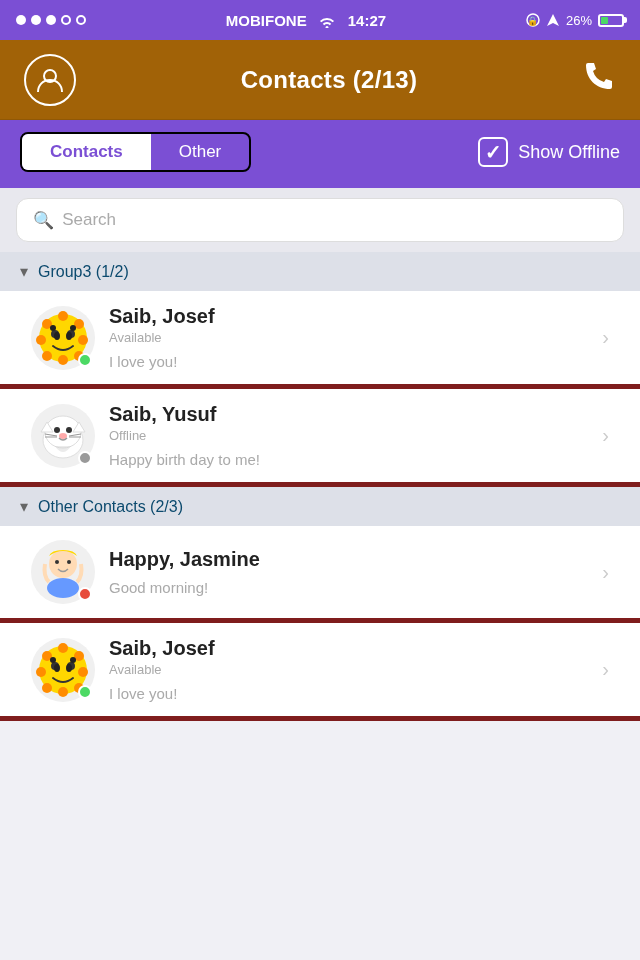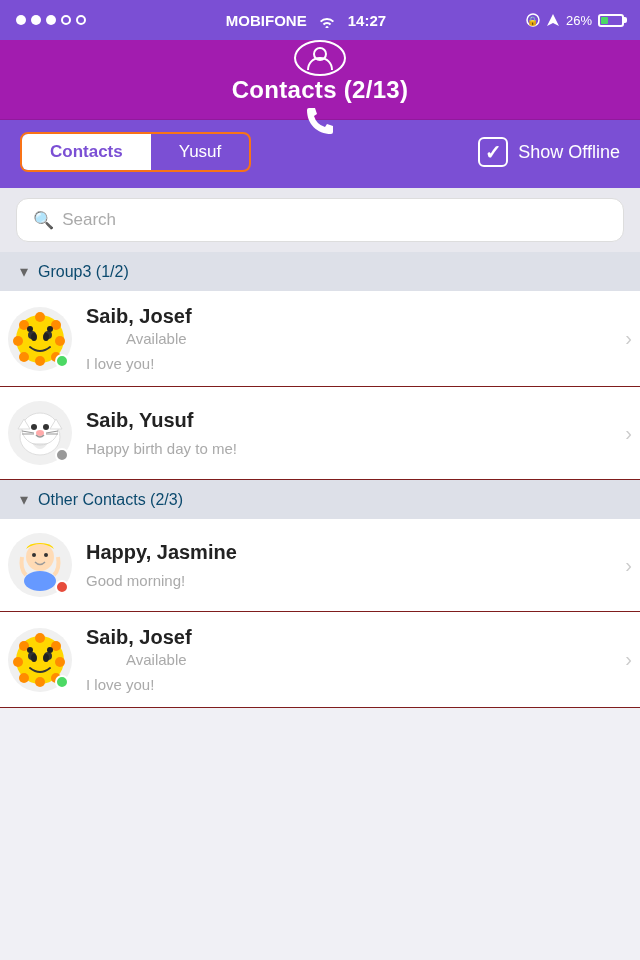--- a/index.html
+++ b/index.html
@@ -35,28 +35,27 @@
       width: 26px; height: 13px; border: 2px solid white; border-radius: 3px; position: relative; display: flex; align-items: center; padding: 1px;
     }
     .battery-body::after {
       content: ''; position: absolute; right: -5px; top: 50%; transform: translateY(-50%);
       width: 3px; height: 6px; background: white; border-radius: 0 2px 2px 0;
     }
     .battery-fill { background: #4cd964; height: 100%; width: 35%; border-radius: 1px; }
 
     
     .header {
-      background: #a21caf;
+      background: #a16207;
       height: 80px;
       display: flex;
       align-items: center;
       justify-content: space-between;
       padding: 0 24px;
       border-bottom: 1px solid rgba(0,0,0,0.1);
-      flex-direction: column;
     }
     .header-avatar {
       width: 52px; height: 52px; border-radius: 50%;
       border: 2px solid white;
       display: flex; align-items: center; justify-content: center;
       color: white;
     }
     .header-title {
       color: white; font-size: 24px; font-weight: 700; letter-spacing: 0.3px;
     }
@@ -67,21 +66,21 @@
     
     .tabs-bar {
       background: #7b4fd4;
       padding: 12px 20px 16px 20px;
       display: flex;
       align-items: center;
       justify-content: space-between;
     }
     .tabs-group {
       display: flex;
-      border: 2px solid #f97316;
+      border: 2px solid #000000;
       border-radius: 8px;
       overflow: hidden;
     }
     .tab {
       padding: 8px 28px;
       color: white;
       font-size: 17px;
       font-weight: 500;
       cursor: pointer;
     }
@@ -128,22 +127,22 @@
       gap: 10px;
     }
     .group-chevron { color: #666; font-size: 16px; }
     .group-label { color: #0c4a6e; font-size: 16px; font-weight: 500; }
 
     
     .contact-list { background: white; }
     .contact-item {
       display: flex;
       align-items: center;
-      padding: 14px 8px;
-      border-bottom: 1px solid #7f1d1d;
+      padding: 14px 31px;
+      border-bottom: 5px solid #7f1d1d;
       background: white;
       position: relative;
     }
     .avatar-wrap {
       width: 64px; height: 64px; position: relative; flex-shrink: 0;
     }
     .avatar-emoji {
       width: 64px; height: 64px; border-radius: 50%; background: #f0f0f0;
       display: flex; align-items: center; justify-content: center;
       font-size: 44px; line-height: 1; overflow: hidden;
@@ -155,21 +154,21 @@
     }
     .status-dot.online { background: #4cd964; }
     .status-dot.offline { background: #999; }
     .status-dot.conference { background: #e74c3c; }
 
     .contact-info {
       flex: 1;
       padding-left: 14px;
     }
     .contact-name { font-size: 20px; font-weight: 600; color: #222; }
-    .contact-status { font-size: 15px; color: #aaa; margin-top: 2px; margin-left: 40px; }
+    .contact-status { font-size: 13px; color: #aaa; margin-top: 2px; }
     .contact-message { font-size: 15px; color: #aaa; margin-top: 8px; }
 
     .contact-chevron { color: #ccc; font-size: 20px; padding-left: 10px; }
   </style>
 </head>
 <body>
 
 <div class="status-bar">
   <div class="status-left">
     <span class="dot"></span>
@@ -215,21 +214,21 @@
   <div class="header-phone">
     <svg width="34" height="34" viewBox="0 0 34 34">
       <path d="M6 4h6l2 6-3 2a16 16 0 0 0 11 11l2-3 6 2v6A2 2 0 0 1 28 30C14 30 4 20 4 6a2 2 0 0 1 2-2z" fill="white"></path>
     </svg>
   </div>
 </div>
 
 <div class="tabs-bar">
   <div class="tabs-group">
     <div class="tab active">Contacts</div>
-    <div class="tab">Yusuf</div>
+    <div class="tab">Other</div>
   </div>
   <div class="show-offline">
     <div class="checkbox-icon">
       <span class="checkbox-check">✓</span>
     </div>
     <span>Show Offline</span>
   </div>
 </div>
 
 <div class="search-bar-wrap">
@@ -292,20 +291,21 @@
               <line x1="10" y1="29" x2="22" y2="29" stroke="#999" stroke-width="1"></line>
               <line x1="34" y1="28" x2="46" y2="26" stroke="#999" stroke-width="1"></line>
               <line x1="34" y1="29" x2="46" y2="29" stroke="#999" stroke-width="1"></line>
               <path d="M20 38 Q28 50 36 38" fill="#ccc" opacity="0.4"></path>
             </svg>
           </div>
         <div class="status-dot offline"></div>
       </div>
       <div class="contact-info">
         <div class="contact-name">Saib, Yusuf</div>
+        <div class="contact-status">Offline</div>
         <div class="contact-message">Happy birth day to me!</div>
       </div>
       <span class="contact-chevron">›</span>
     </div>
     </div>
     <div class="group-header">
     <span class="group-chevron">▾</span>
     <span class="group-label">Other Contacts (2/3)</span>
   </div>
     <div class="contact-list">

